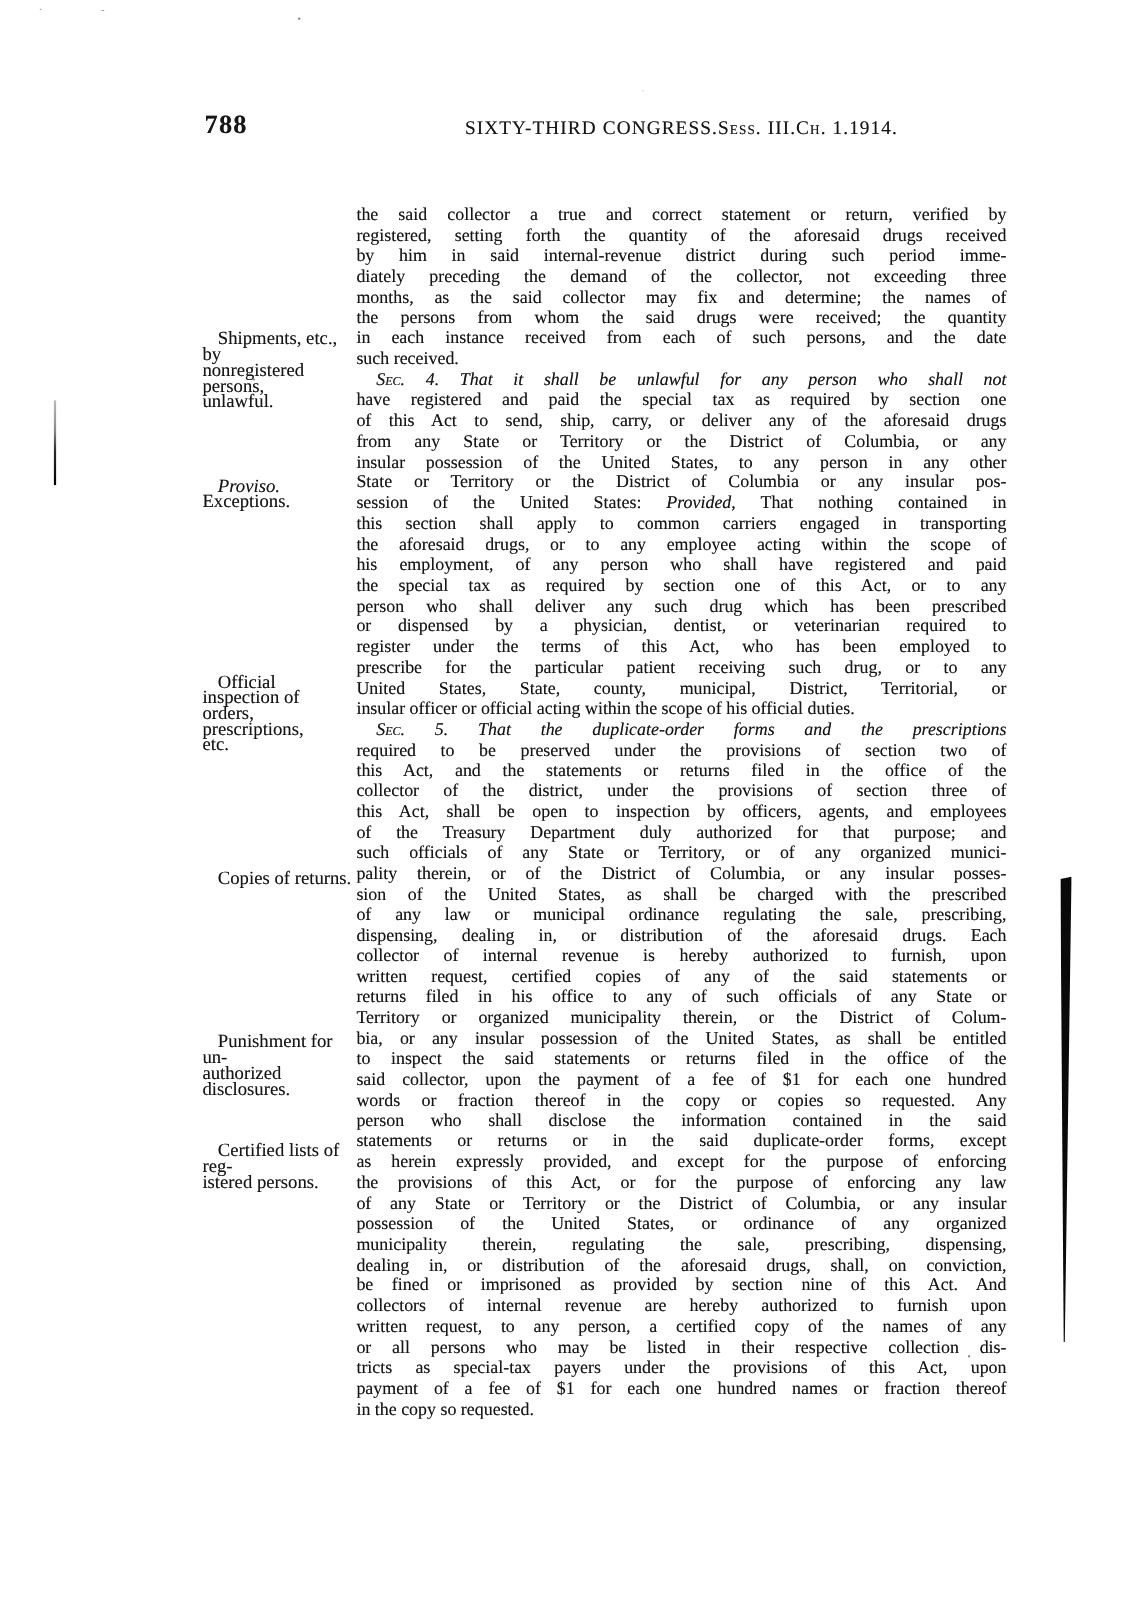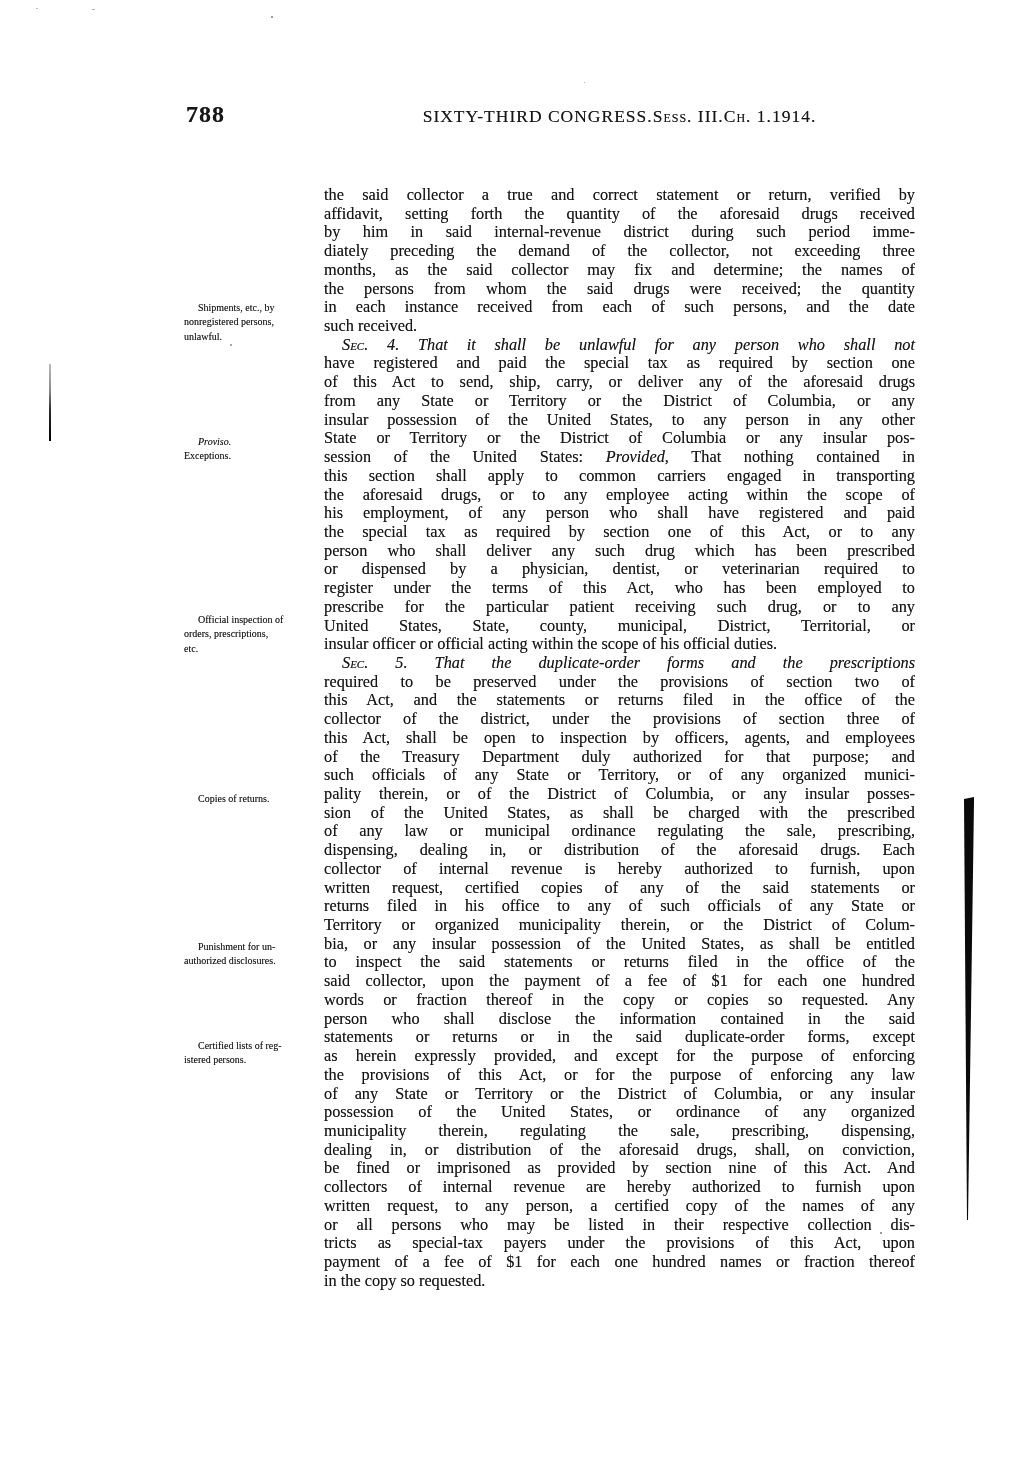--- a/index.html
+++ b/index.html
@@ -24,21 +24,21 @@
     text-align:center;font-size:17.5px;white-space:nowrap;
     text-shadow:0 0 .5px rgba(0,0,0,.5);
   }
   .rh-part{letter-spacing:1px;}
   .rh-part + .rh-part{margin-left:0;}
   .sc-part{font-variant:small-caps;}
   
   .margin-notes{position:absolute;left:184px;top:0;width:138px;}
   .note{
     position:absolute;left:0;width:138px;
-    font-size:10px;line-height:14.3px;
+    font-size:17px;line-height:14.3px;
     text-indent:14px;
     text-shadow:0 0 .4px rgba(0,0,0,.45);
   }
   .note-0{top:301px}
   .note-1{top:435px}
   .note-2{top:613px}
   .note-3{top:792px}
   .note-4{top:940px}
   .note-5{top:1039px}
   
@@ -86,21 +86,21 @@
       <div class="note note-0">Shipments, etc., by<br>nonregistered persons,<br>unlawful.</div>
       <div class="note note-1"><i>Proviso.</i><br>Exceptions.</div>
       <div class="note note-2">Official inspection of<br>orders, prescriptions,<br>etc.</div>
       <div class="note note-3">Copies of returns.</div>
       <div class="note note-4">Punishment for un-<br>authorized disclosures.</div>
       <div class="note note-5">Certified lists of reg-<br>istered persons.</div>
     </div>
 
   <div class="body-column" id="body-column">
       <div class="bl">the said collector a true and correct statement or return, verified by</div>
-      <div class="bl">affidavit, setting forth the quantity of the aforesaid drugs received</div>
+      <div class="bl">registered, setting forth the quantity of the aforesaid drugs received</div>
       <div class="bl">by him in said internal-revenue district during such period imme-</div>
       <div class="bl">diately preceding the demand of the collector, not exceeding three</div>
       <div class="bl">months, as the said collector may fix and determine; the names of</div>
       <div class="bl">the persons from whom the said drugs were received; the quantity</div>
       <div class="bl">in each instance received from each of such persons, and the date</div>
       <div class="bl last">such received.</div>
       <div class="bl ind"><span class="sc">Sec.</span> 4. That it shall be unlawful for any person who shall not</div>
       <div class="bl">have registered and paid the special tax as required by section one</div>
       <div class="bl">of this Act to send, ship, carry, or deliver any of the aforesaid drugs</div>
       <div class="bl">from any State or Territory or the District of Columbia, or any</div>

